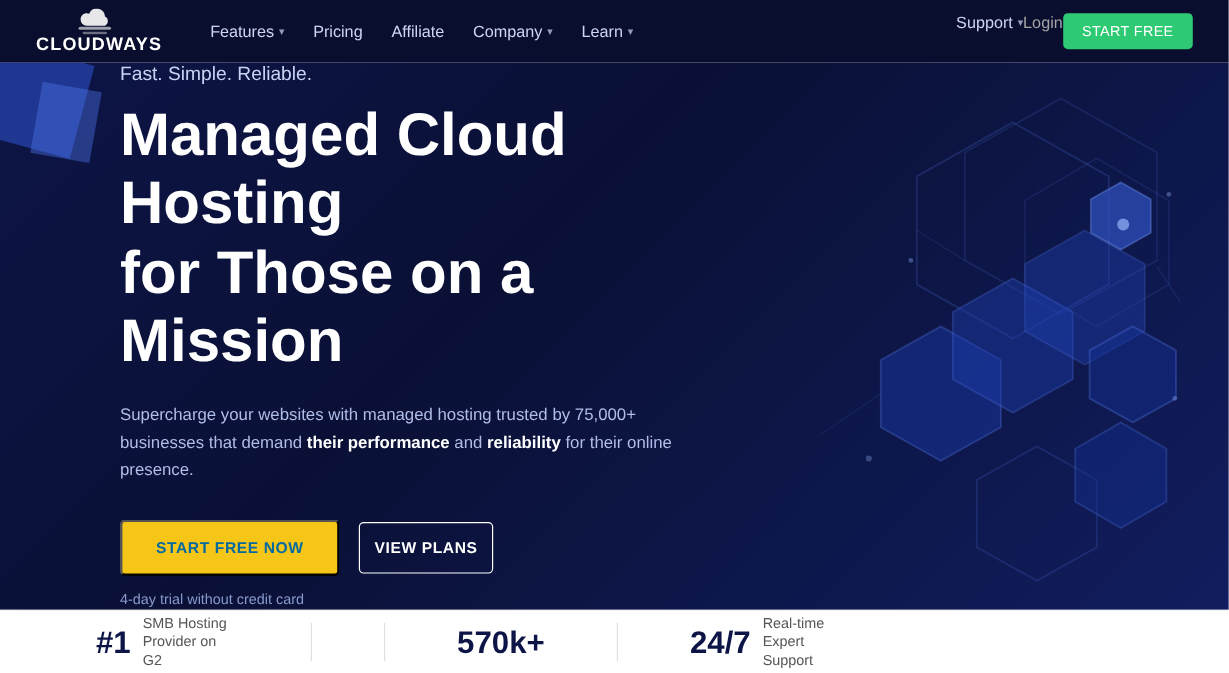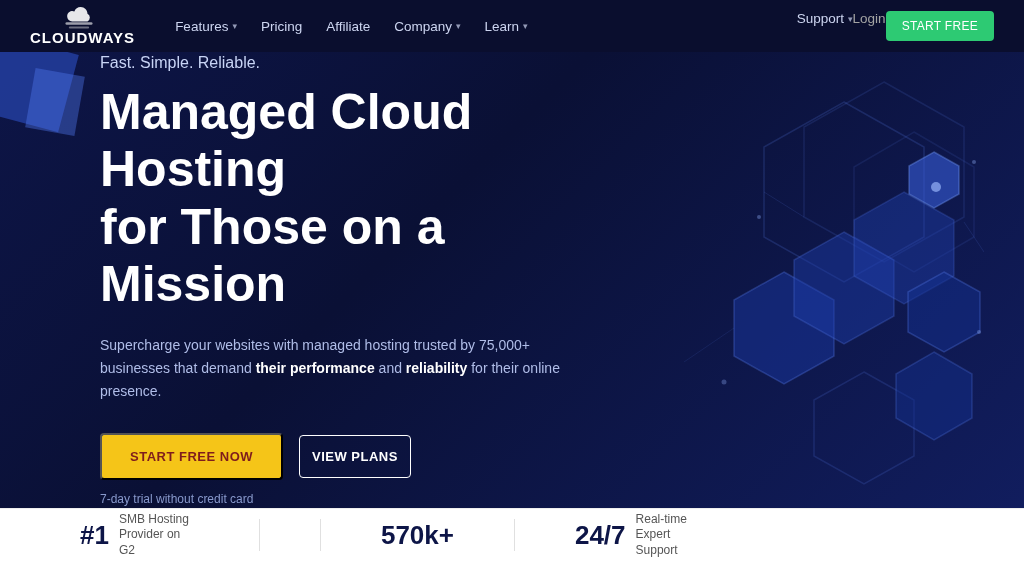--- a/index.html
+++ b/index.html
@@ -119,21 +119,21 @@
       font-weight: 700;
     }
     .hero-buttons {
       display: flex;
       gap: 16px;
       align-items: center;
       margin-bottom: 12px;
     }
     .btn-start {
       background: #f5c518;
-      color: #7f1d1d;
+      color: #0369a1;
       font-size: 13px;
       font-weight: 800;
       padding: 14px 28px;
       border-radius: 4px;
       cursor: pointer;
       letter-spacing: 0.5px;
     }
     .btn-plans {
       background: transparent;
       color: white;
@@ -295,21 +295,21 @@
     <span>for Those on a Mission</span>
   </h1>
   <p class="hero-desc">
     <span>Supercharge your websites with managed hosting trusted by 75,000+ businesses that demand </span><strong>their performance</strong><span> and </span><strong>reliability</strong><span> for their online presence.</span>
   </p>
 
   <div class="hero-buttons">
     <button class="btn-start">START FREE NOW</button>
     <button class="btn-plans">VIEW PLANS</button>
   </div>
-  <p class="trial-text">7-day trial without credit card</p>
+  <p class="trial-text">4-day trial without credit card</p>
 </section>
 
 <div class="stats-bar">
   <div class="stat-item">
     <span class="stat-number">#1</span>
     <span class="stat-desc">SMB Hosting<br>Provider on G2</span>
   </div>
   <div class="stat-divider"></div>
   <div class="stat-divider"></div>
   <div class="stat-item">

